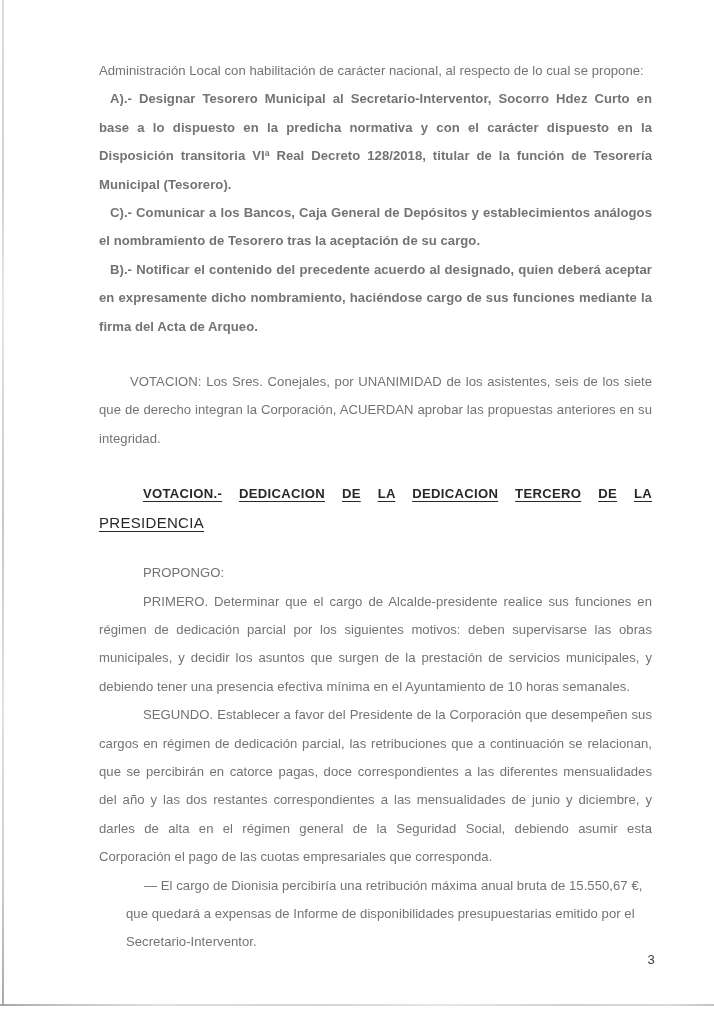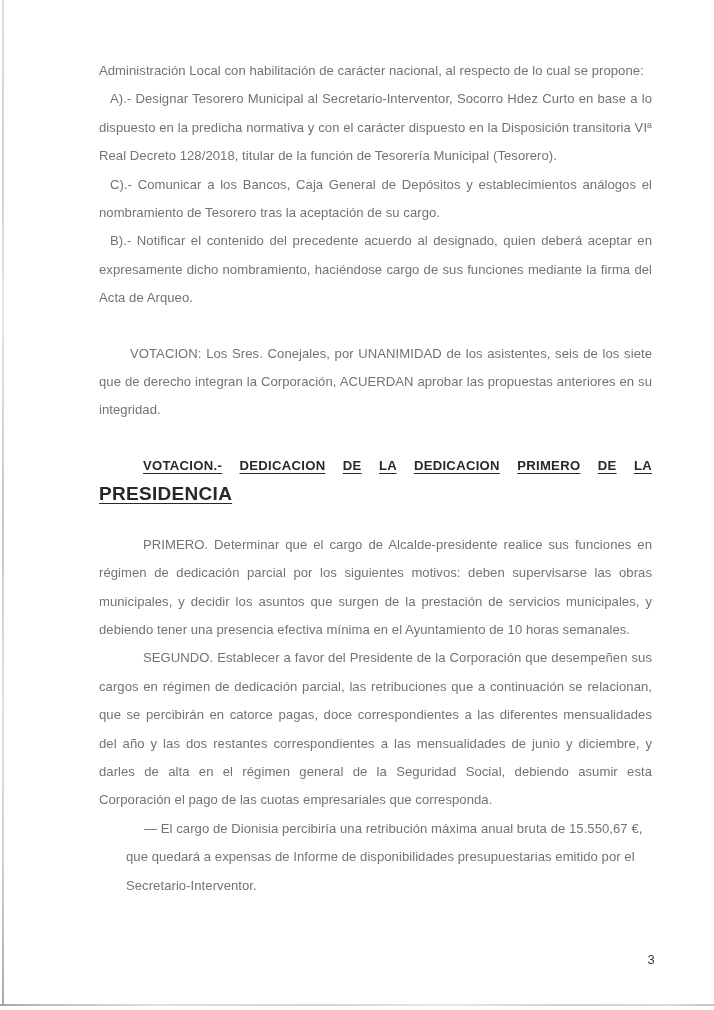--- a/index.html
+++ b/index.html
@@ -61,21 +61,21 @@
     text-align: justify;
     text-justify: inter-word;
     letter-spacing: 0.05px;
     -webkit-font-smoothing: antialiased;
   }
 
   
   .para-just {
     text-align: justify;
   }
-  .indent-sm { text-indent: 11px; }
+  .indent-sm { text-indent: 11px; font-weight: bold; }
   .indent-md { text-indent: 44px; }
   .indent-lg { text-indent: 31px; }
 
   .para-left {
     text-align: left;
   }
 
   .block-dash {
     margin-left: 27px;
     width: 526px;
@@ -93,23 +93,23 @@
     color: #282828;
     font-size: 13.1px;
     line-height: 28.4px;
     letter-spacing: 0.3px;
     text-align: justify;
     text-align-last: justify;
     text-indent: 44px;
     margin: 0;
   }
   .heading-2 {
-    font-weight: bold;
+    font-weight: normal;
     color: #282828;
-    font-size: 19px;
+    font-size: 15px;
     line-height: 28.4px;
     letter-spacing: 0.3px;
     text-align: left;
     margin: 0;
   }
   .heading u, .heading-2 u {
     text-decoration: underline;
     text-decoration-thickness: 1.3px;
     text-underline-offset: 2.6px;
   }
@@ -146,26 +146,27 @@
     <p class="para-just indent-sm">C).- Comunicar a los Bancos, Caja General de Depósitos y establecimientos análogos el nombramiento de Tesorero tras la aceptación de su cargo.</p>
 
     <p class="para-just indent-sm">B).- Notificar el contenido del precedente acuerdo al designado, quien deberá aceptar en expresamente dicho nombramiento, haciéndose cargo de sus funciones mediante la firma del Acta de Arqueo.</p>
 
     <div class="gap-lg"></div>
 
     <p class="para-just indent-lg">VOTACION: Los Sres. Conejales, por UNANIMIDAD de los asistentes, seis de los siete que de derecho integran la Corporación, ACUERDAN aprobar las propuestas anteriores en su integridad.</p>
 
     <div class="gap-lg"></div>
 
-    <p class="heading"><u>VOTACION.-</u> <u>DEDICACION</u> <u>DE</u> <u>LA</u> <u>DEDICACION</u> <u>PRIMERO</u> <u>DE</u> <u>LA</u></p>
+    <p class="heading"><u>VOTACION.-</u> <u>DEDICACION</u> <u>DE</u> <u>LA</u> <u>DEDICACION</u> <u>TERCERO</u> <u>DE</u> <u>LA</u></p>
 
     <p class="heading-2"><u>PRESIDENCIA</u></p>
 
     <div class="gap-md"></div>
 
+    <p class="para-left indent-md">PROPONGO:</p>
 
     <p class="para-just indent-md">PRIMERO. Determinar que el cargo de Alcalde-presidente realice sus funciones en régimen de dedicación parcial por los siguientes motivos: deben supervisarse las obras municipales, y decidir los asuntos que surgen de la prestación de servicios municipales, y debiendo tener una presencia efectiva mínima en el Ayuntamiento de 10  horas semanales.</p>
 
     <p class="para-just indent-md">SEGUNDO. Establecer a favor del Presidente de la Corporación que desempeñen sus cargos en régimen de dedicación parcial, las retribuciones que a continuación se relacionan, que se percibirán en catorce pagas, doce correspondientes a las diferentes mensualidades del año y las dos restantes correspondientes a las mensualidades de junio y diciembre, y darles de alta en el régimen general de la Seguridad Social, debiendo asumir esta Corporación el pago de las cuotas empresariales que corresponda.</p>
 
     <div class="block-dash">
       <p class="para-left first">— El cargo de Dionisia percibiría una retribución máxima anual bruta de 15.550,67 €, que quedará a expensas de Informe de disponibilidades presupuestarias emitido por el Secretario-Interventor.</p>
     </div>
 
     <div class="gap-sm"></div>

